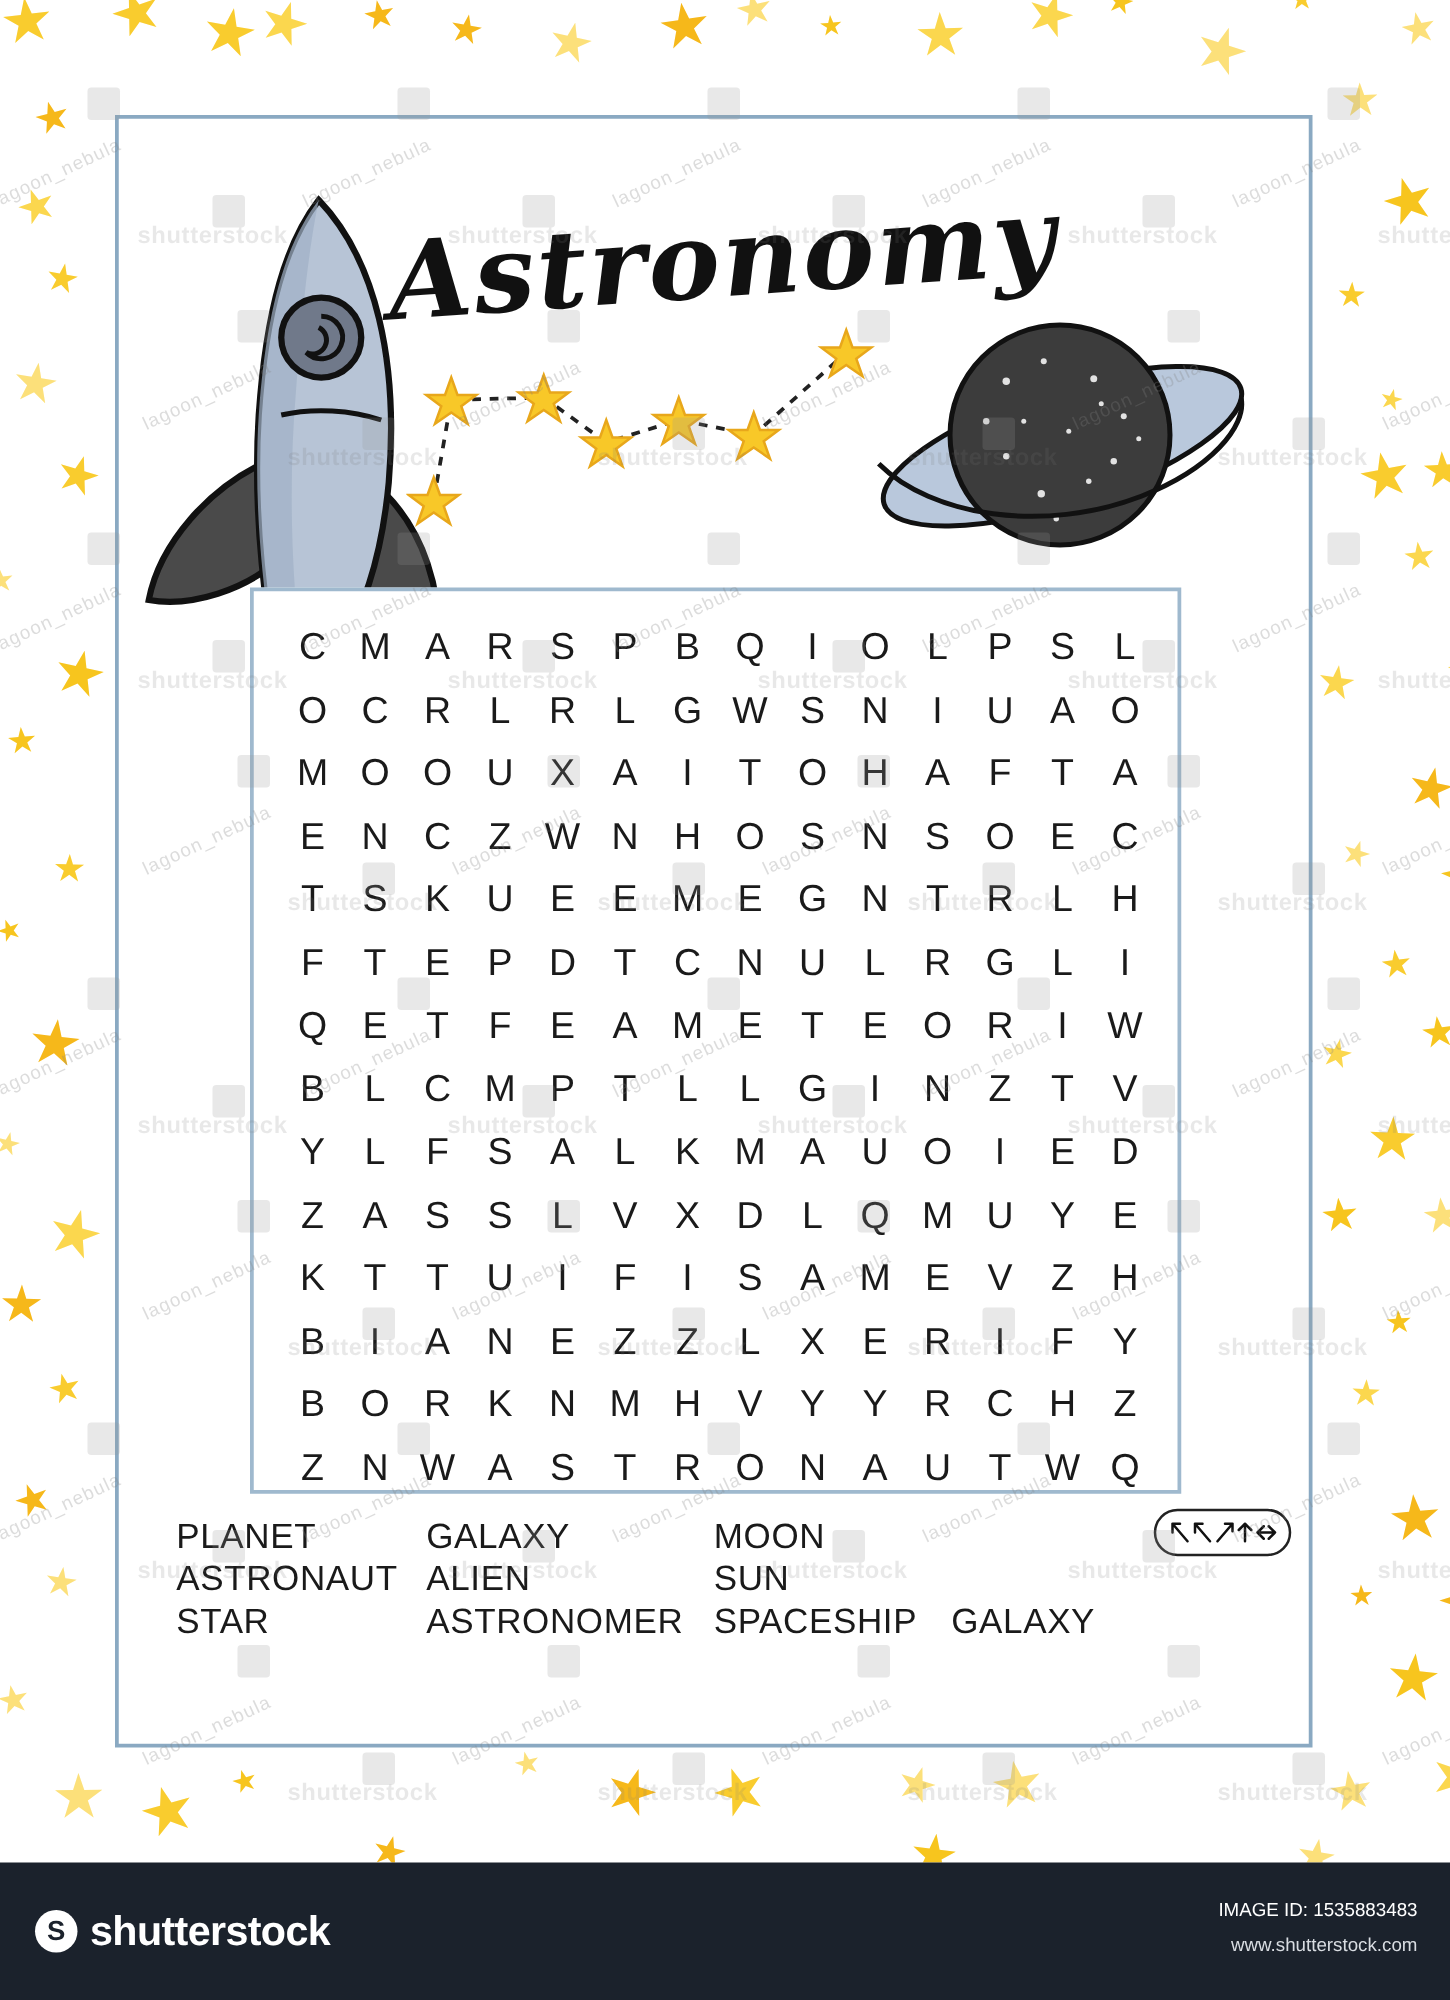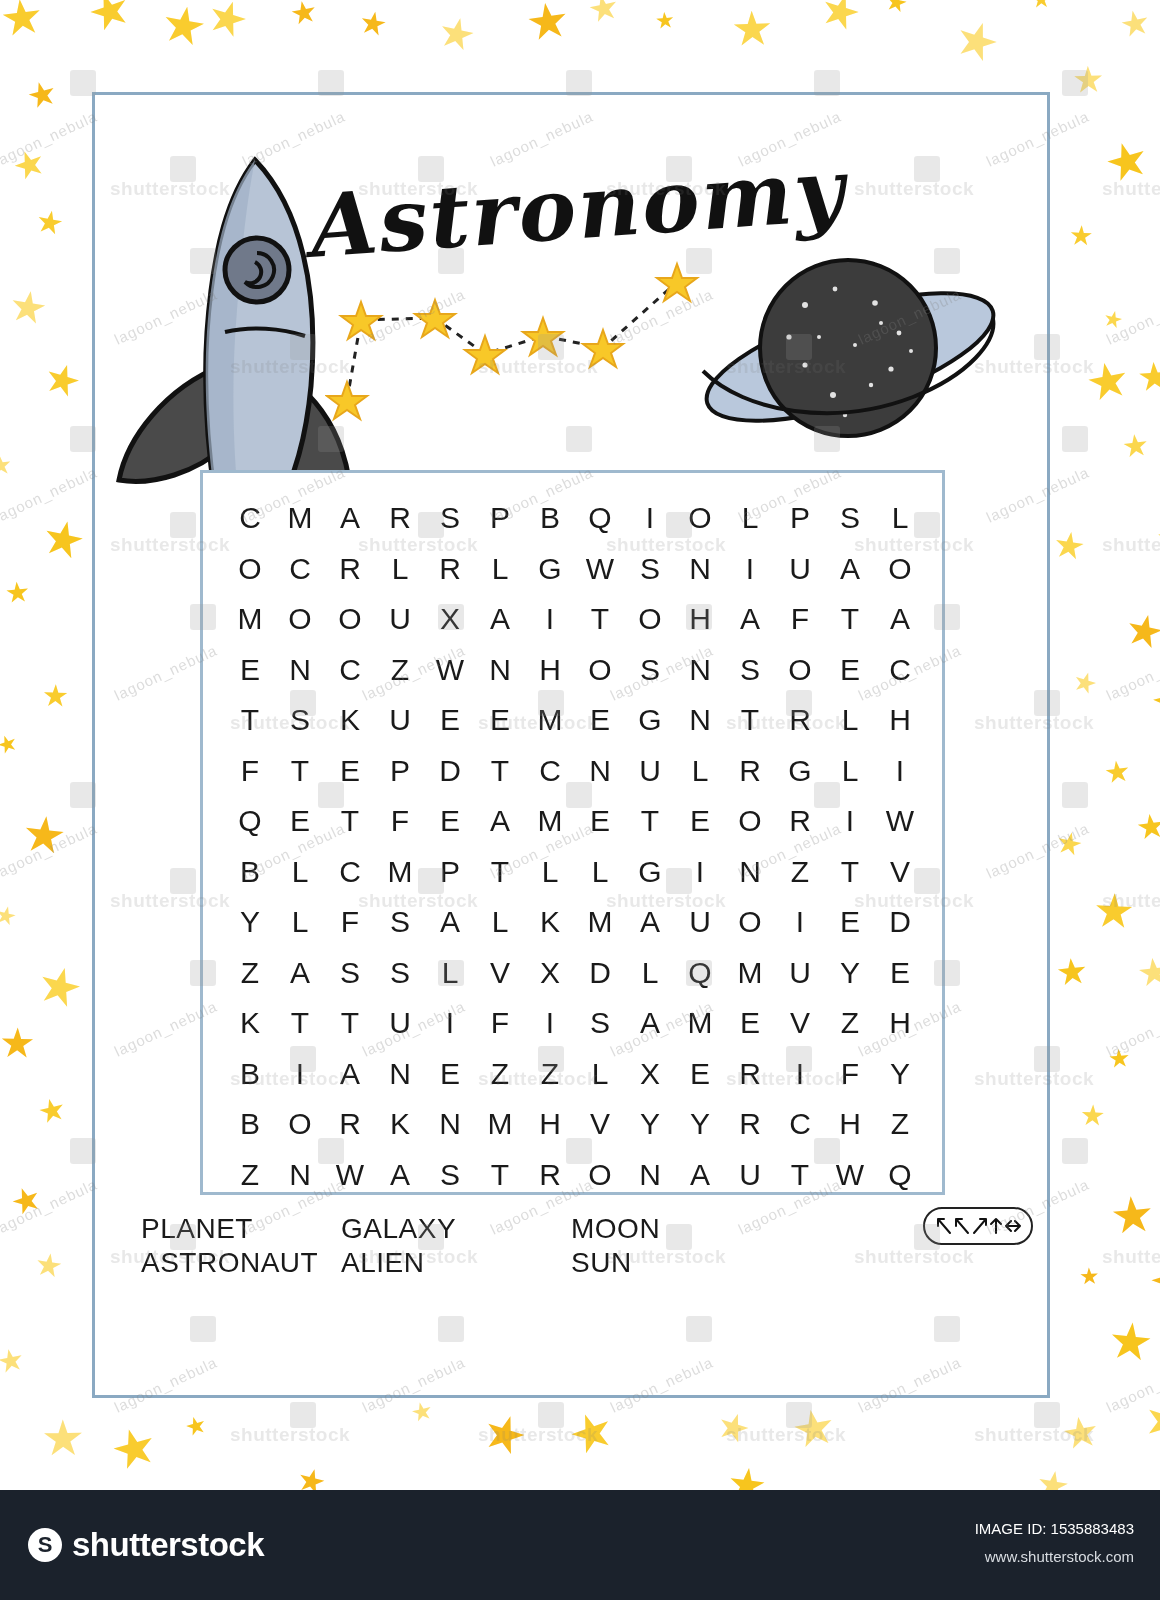--- a/index.html
+++ b/index.html
@@ -548,20 +548,26 @@
     <div id="words">
         <div class="word-row">
           <div class="col1">PLANET</div>
           <div class="col2">GALAXY</div>
           <div class="col3">MOON</div>
         </div>
         <div class="word-row">
           <div class="col1">ASTRONAUT</div>
           <div class="col2">ALIEN</div>
           <div class="col3">SUN</div>
+        </div>
+        <div class="word-row">
+          <div class="col1">STAR</div>
+          <div class="col2">ASTRONOMER</div>
+          <div class="col3">SPACESHIP</div>
+          <div class="col4">GALAXY</div>
         </div>
       </div>
 
     <div id="dir-badge">
       <svg width="92" height="22" viewBox="0 0 92 22">
         <g stroke="#111" stroke-width="2" fill="none" stroke-linecap="round">
           <path d="M6 4 L18 18 M6 4 L6 11 M6 4 L12 4"></path>
           <path d="M36 18 L24 4 M24 4 L24 11 M24 4 L30 4"></path>
           <path d="M42 18 L54 4 M54 4 L48 4 M54 4 L54 10"></path>
           <path d="M64 18 L64 4 M64 4 L59 9 M64 4 L69 9"></path>

